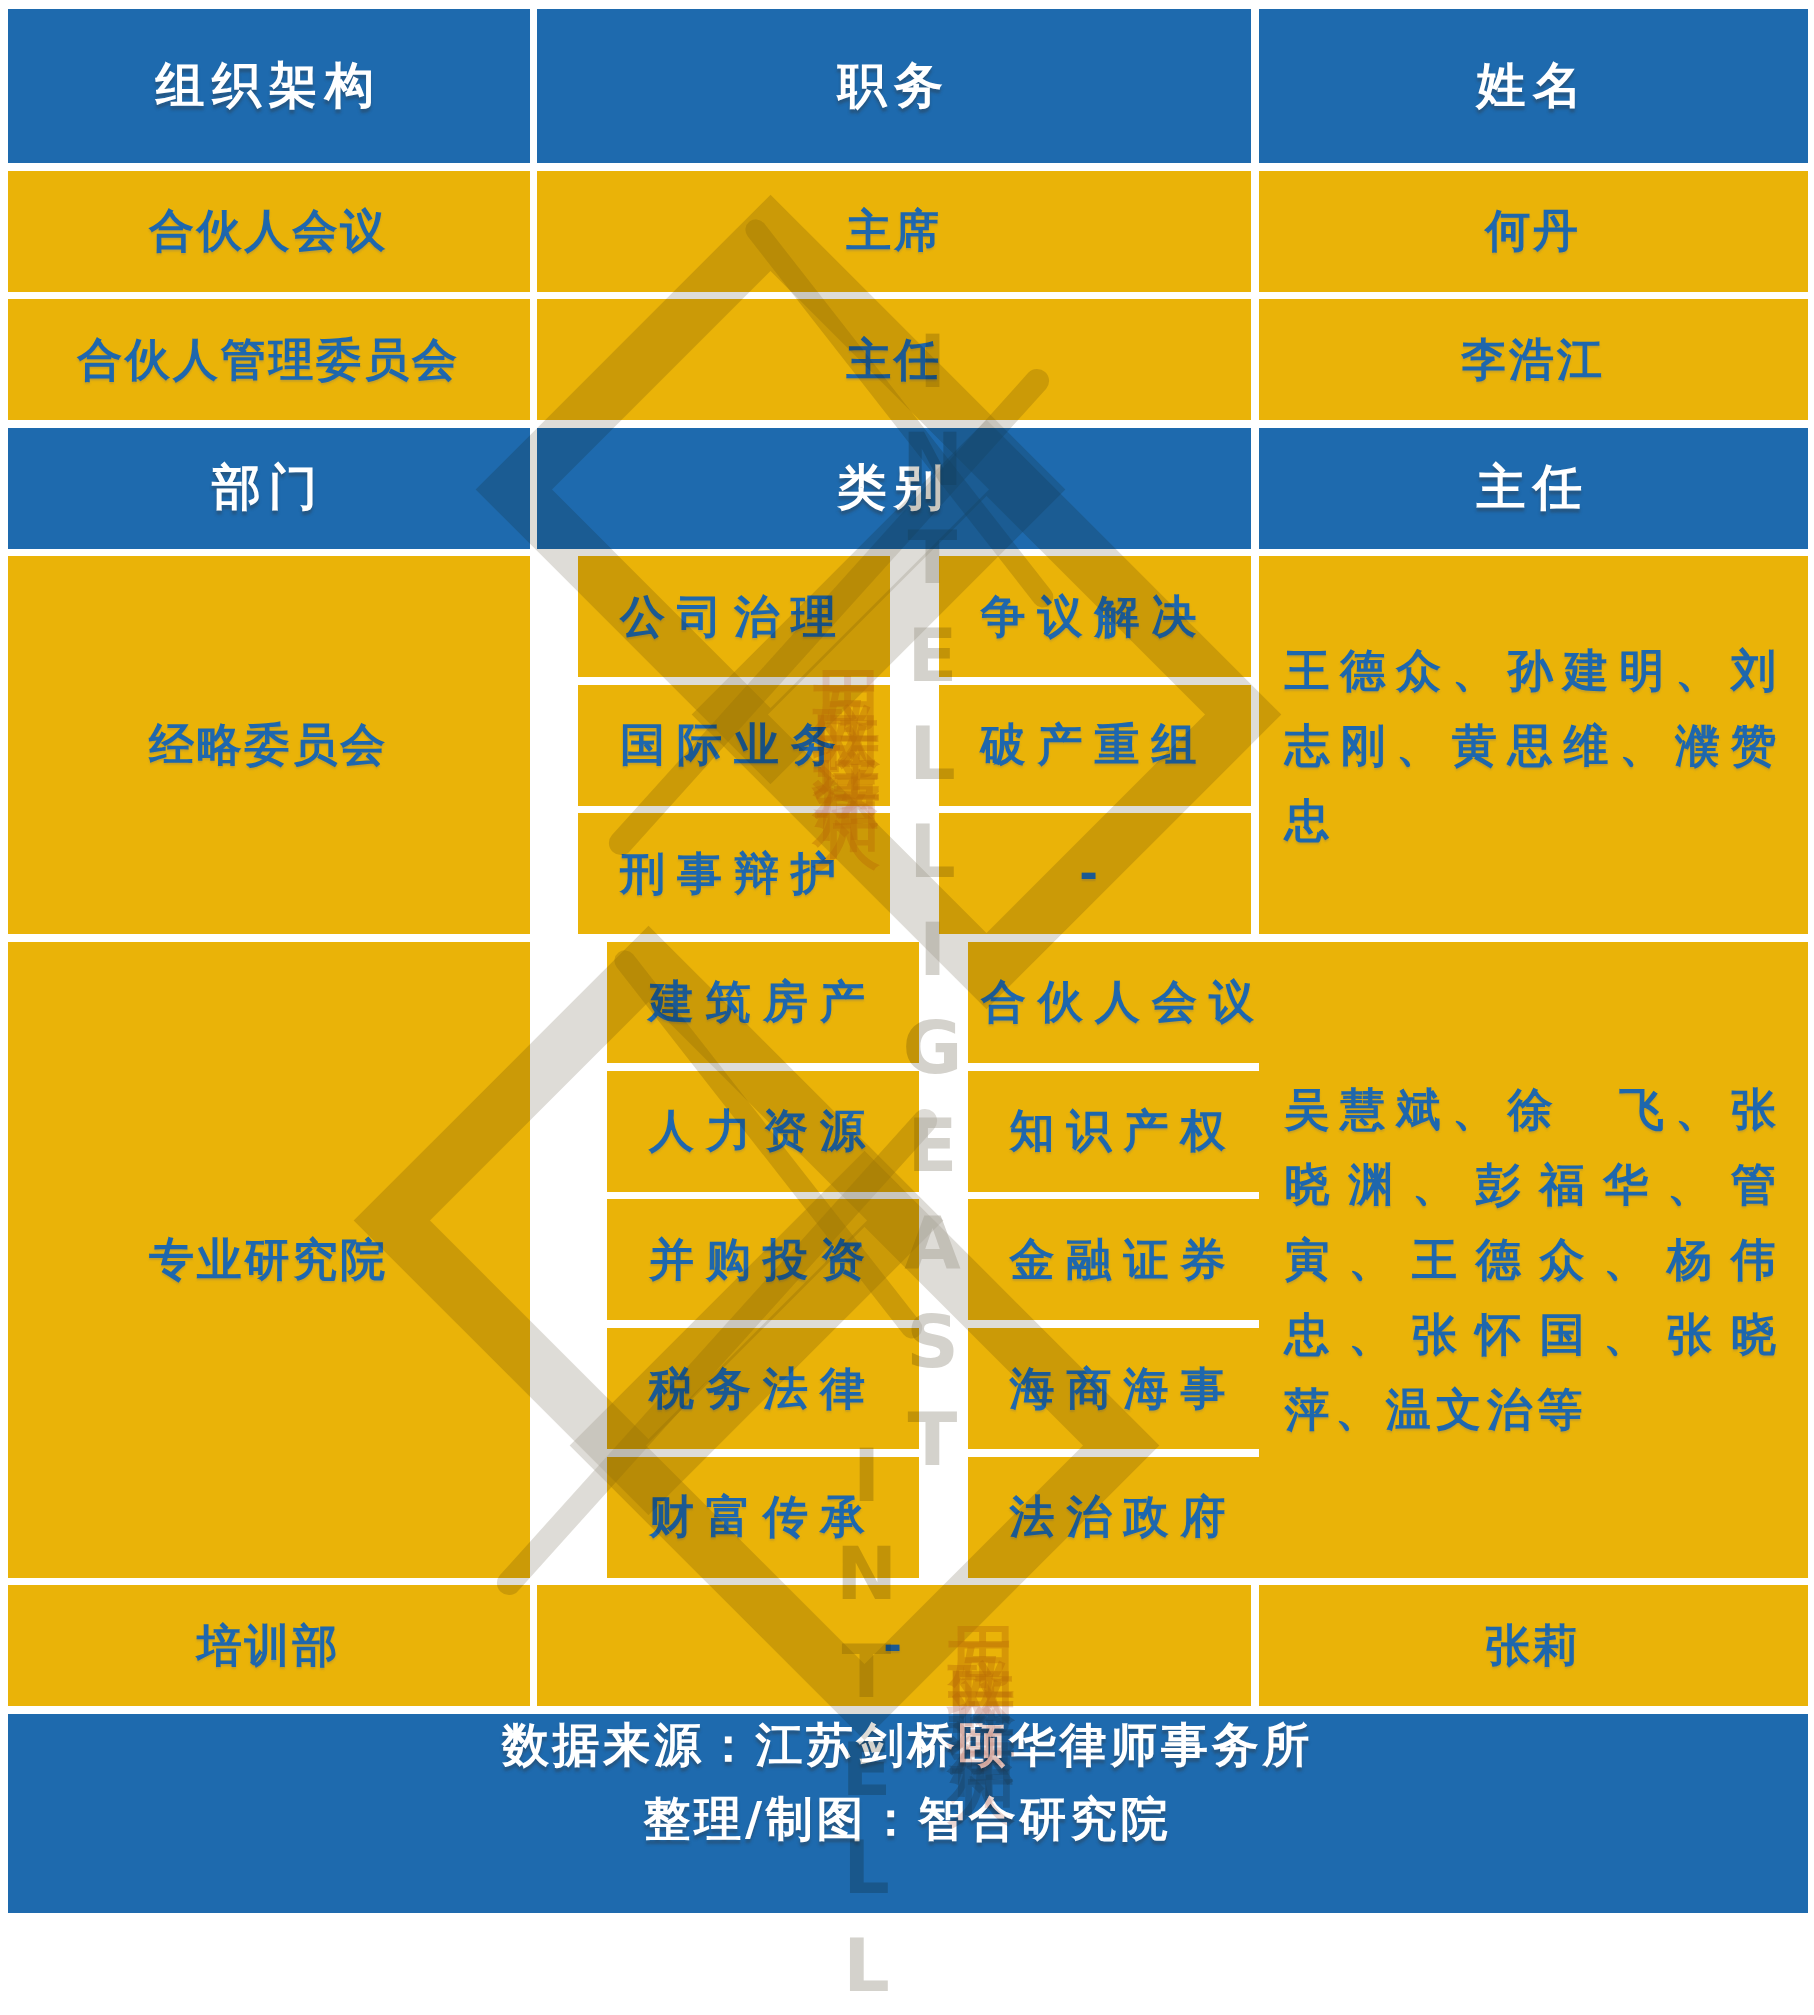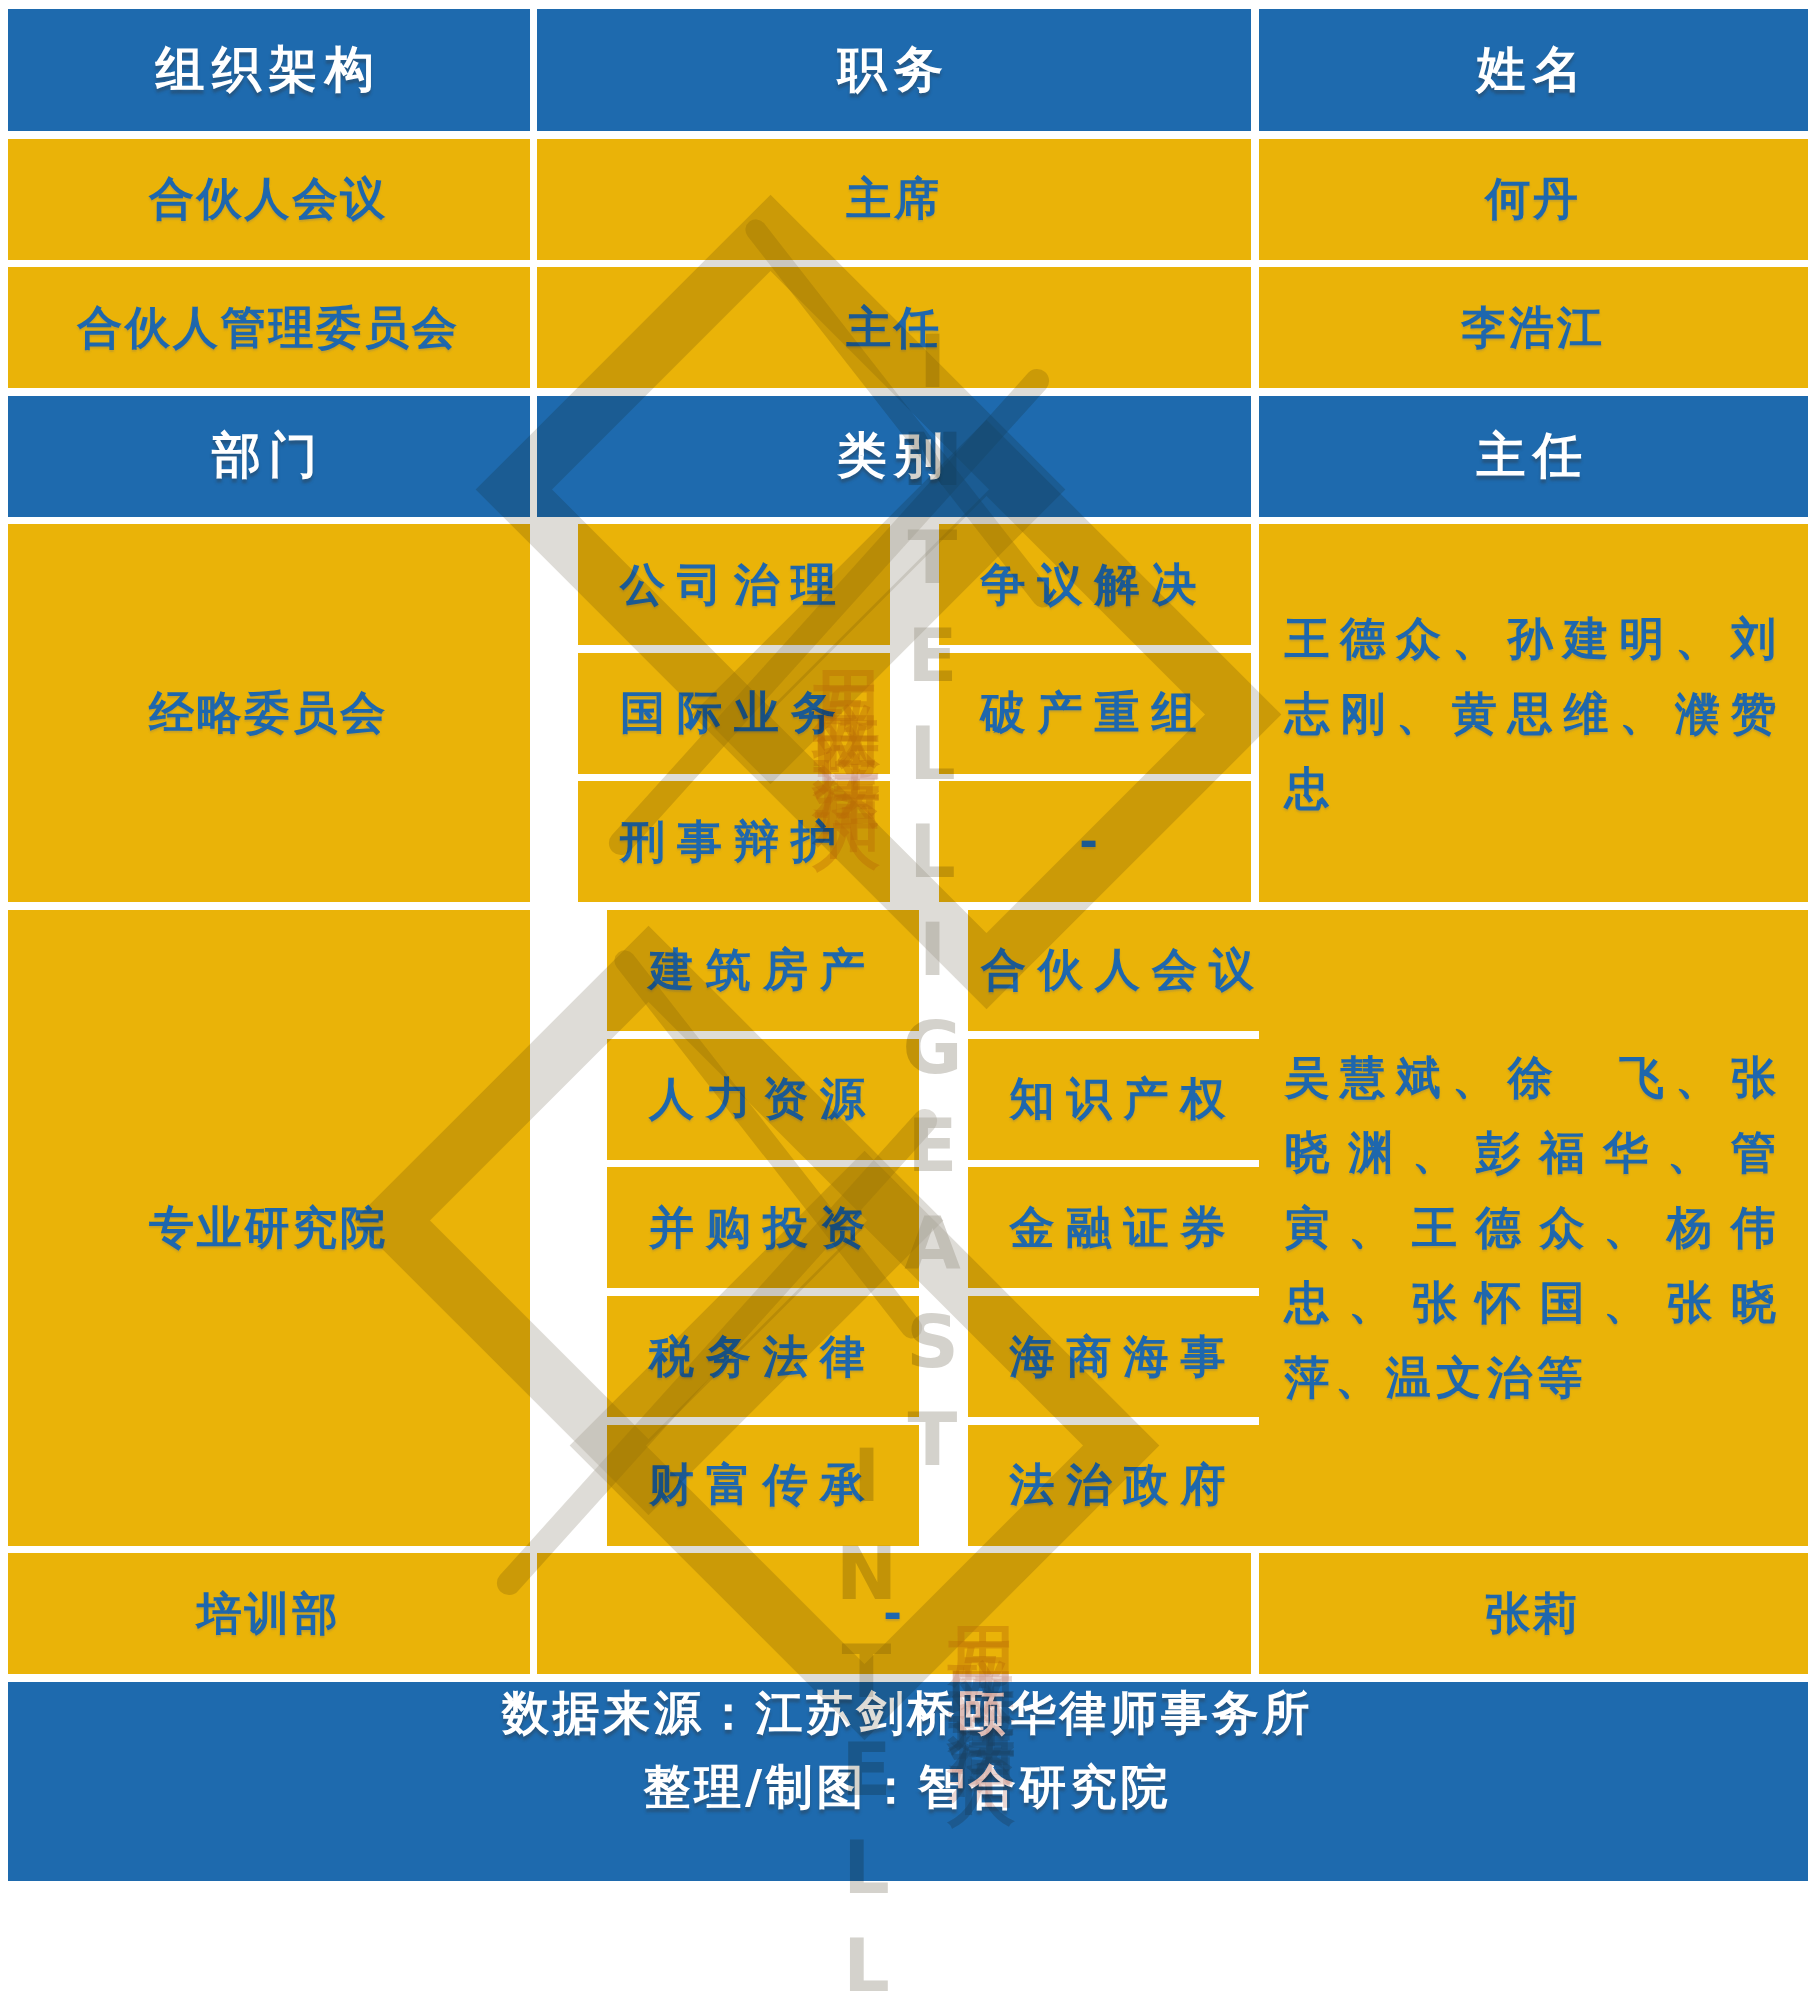--- a/index.html
+++ b/index.html
@@ -19,21 +19,21 @@
     display: flex;
     flex-direction: column;
     gap: 7.5px;
     z-index: 1;
   }
   .grid3 {
     display: grid;
     grid-template-columns: 522px 714px 549px;
     gap: 7.5px;
   }
-  .r-head  { height: 122px; }
+  .r-head  { height: 154px; }
   .r-std   { height: 121px; }
   .sec-a   { height: 378px; }
   .sec-b   { height: 636px; }
   .cell {
     display: flex;
     align-items: center;
     justify-content: center;
     text-align: center;
   }
   .blue {

